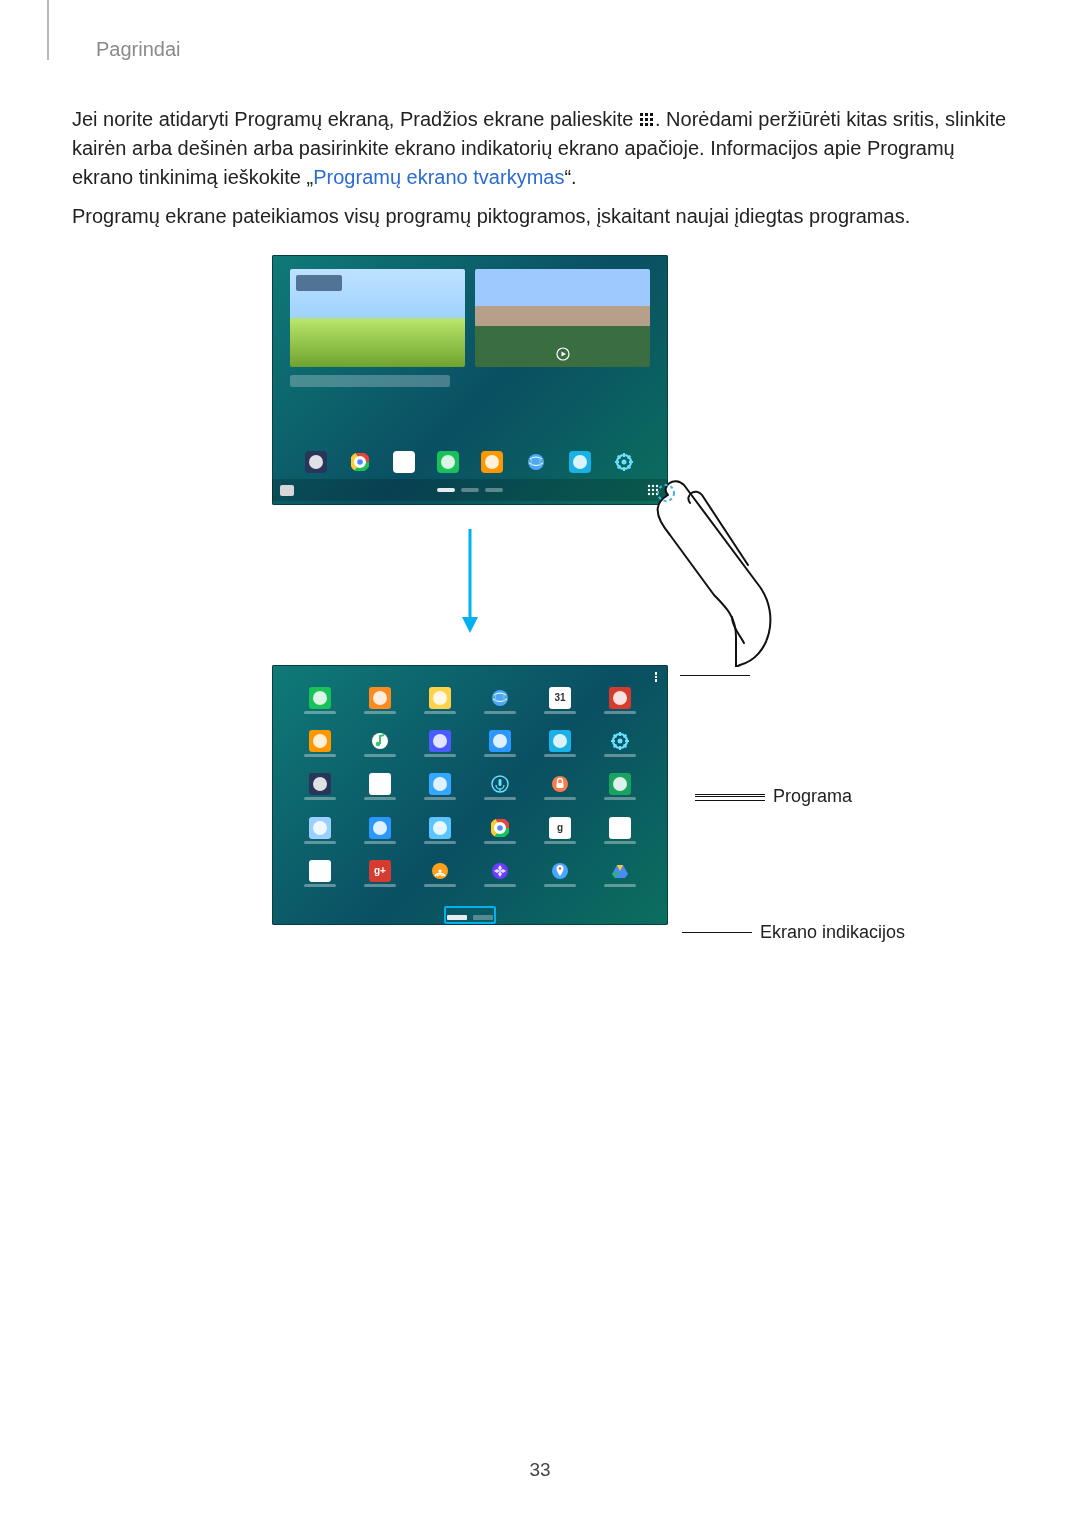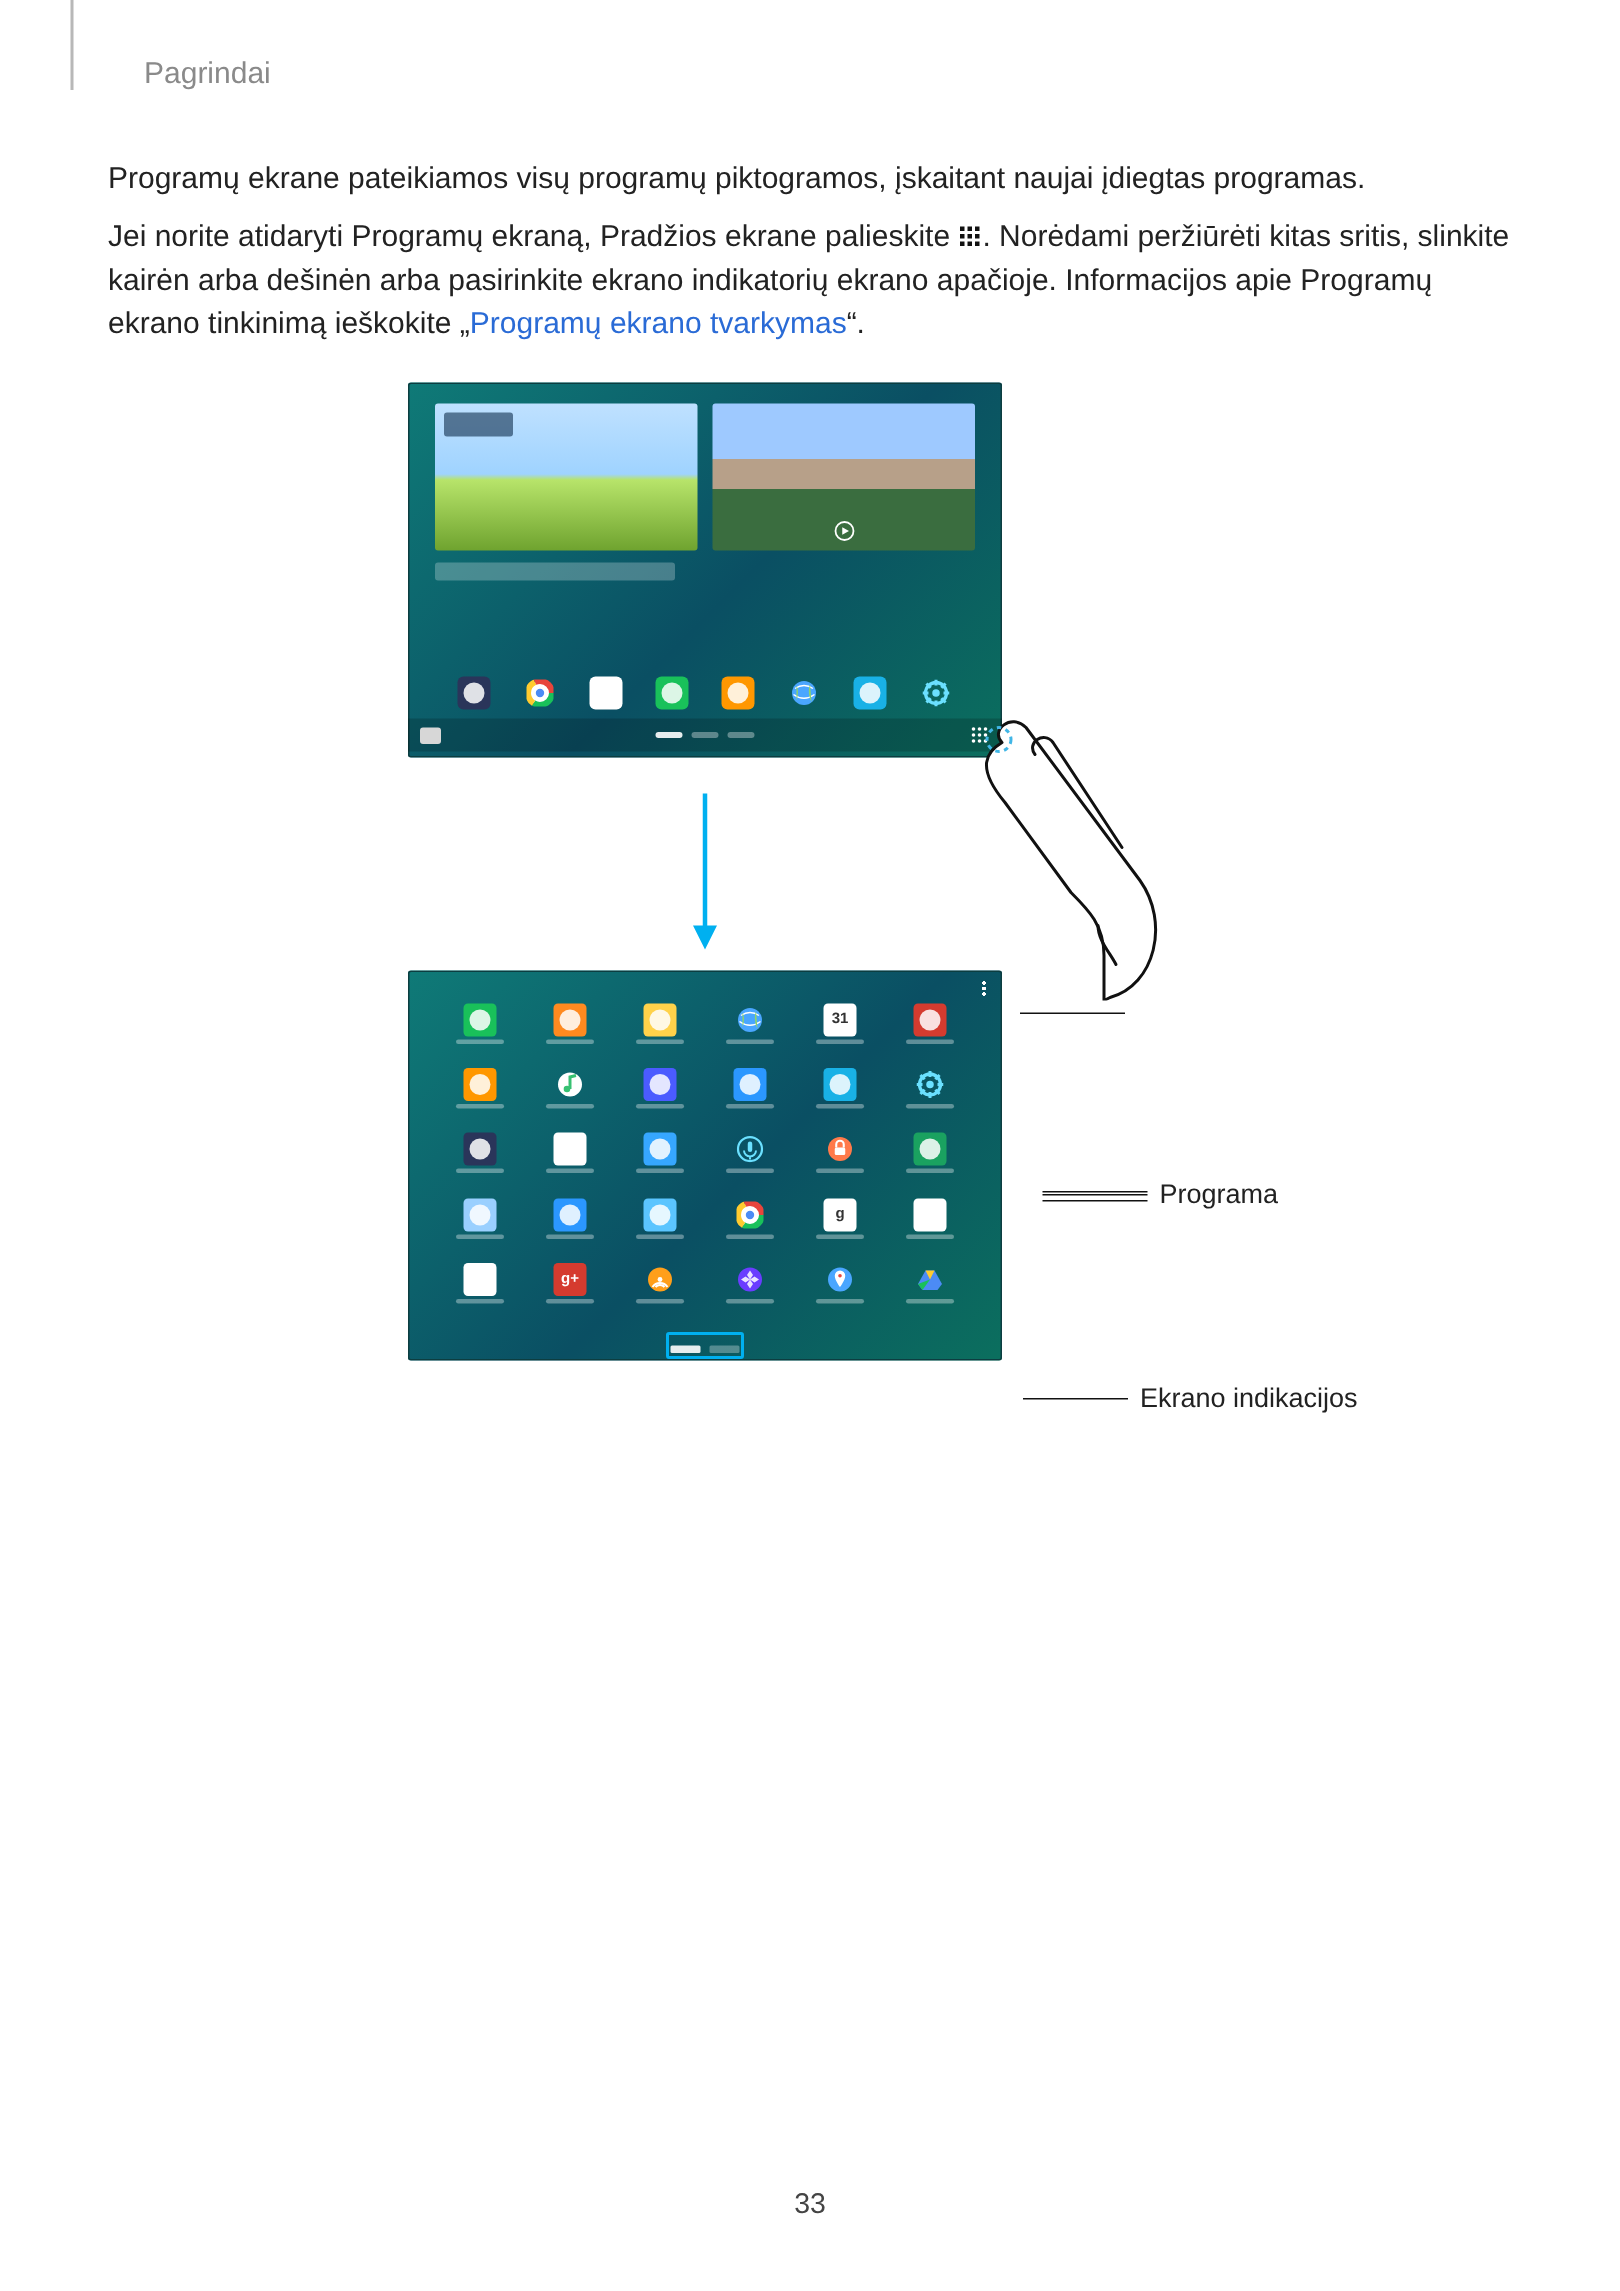--- a/index.html
+++ b/index.html
@@ -68,21 +68,21 @@
   .tablet-shot {
     position: absolute;
     width: 396px;
     height: 250px;
     background: linear-gradient(135deg,#0f7a77,#0a4f63 55%,#0b6f5e);
     border-radius: 2px;
     box-shadow: 0 0 0 1px #0c3d40 inset;
     overflow: hidden;
   }
   .shot-top { left: 200px; top: 0; }
-  .shot-bottom { left: 200px; top: 392px; height: 260px; }
+  .shot-bottom { left: 200px; top: 410px; height: 260px; }
 
   
   .widget-row { display:flex; gap:10px; padding:14px 18px 0 18px; }
   .widget-a {
     flex:1; height:98px; border-radius:2px;
     background: linear-gradient(to top,#6fa32f 0%, #b7e46a 48%, #9fd3ff 52%, #bfe1ff 100%);
     position:relative;
   }
   .widget-a::before{
     content:""; position:absolute; left:6px; top:6px; width:46px; height:16px;
@@ -177,41 +177,41 @@
   }
 </style>
 </head>
 <body>
 
 <div class="page">
   <div class="side-rule"></div>
   <div class="breadcrumb">Pagrindai</div>
 
   <div class="content">
-
-    <p class="body-text">Programų ekrane pateikiamos visų programų piktogramos, įskaitant naujai įdiegtas programas.</p>
 
     <p class="body-text">
       <span>Jei norite atidaryti Programų ekraną, Pradžios ekrane palieskite </span>
       <span class="inline-apps-icon">
         <svg width="16" height="16" viewBox="0 0 16 16">
           <g fill="#111">
             <rect x="1" y="1" width="3" height="3"></rect>
               <rect x="6" y="1" width="3" height="3"></rect>
               <rect x="11" y="1" width="3" height="3"></rect>
             <rect x="1" y="6" width="3" height="3"></rect>
               <rect x="6" y="6" width="3" height="3"></rect>
               <rect x="11" y="6" width="3" height="3"></rect>
             <rect x="1" y="11" width="3" height="3"></rect>
               <rect x="6" y="11" width="3" height="3"></rect>
               <rect x="11" y="11" width="3" height="3"></rect>
           </g>
         </svg>
       </span><span>. Norėdami peržiūrėti kitas sritis, slinkite kairėn arba dešinėn arba pasirinkite ekrano indikatorių ekrano apačioje. Informacijos apie Programų ekrano tinkinimą ieškokite „</span><span class="link">Programų ekrano tvarkymas</span><span>“.</span>
     </p>
+
+    <p class="body-text">Programų ekrane pateikiamos visų programų piktogramos, įskaitant naujai įdiegtas programas.</p>
 
     <div class="figure-area">
 
       <div class="tablet-shot shot-top">
         <div class="widget-row">
           <div class="widget-a"></div>
           <div class="widget-b">
             <svg style="position:absolute;left:50%;bottom:6px;transform:translateX(-50%)" width="14" height="14" viewBox="0 0 14 14">
                 <circle cx="7" cy="7" r="6" fill="none" stroke="#fff" stroke-width="1.2"></circle>
                 <polygon points="5.5,4.5 10,7 5.5,9.5" fill="#fff"></polygon>

